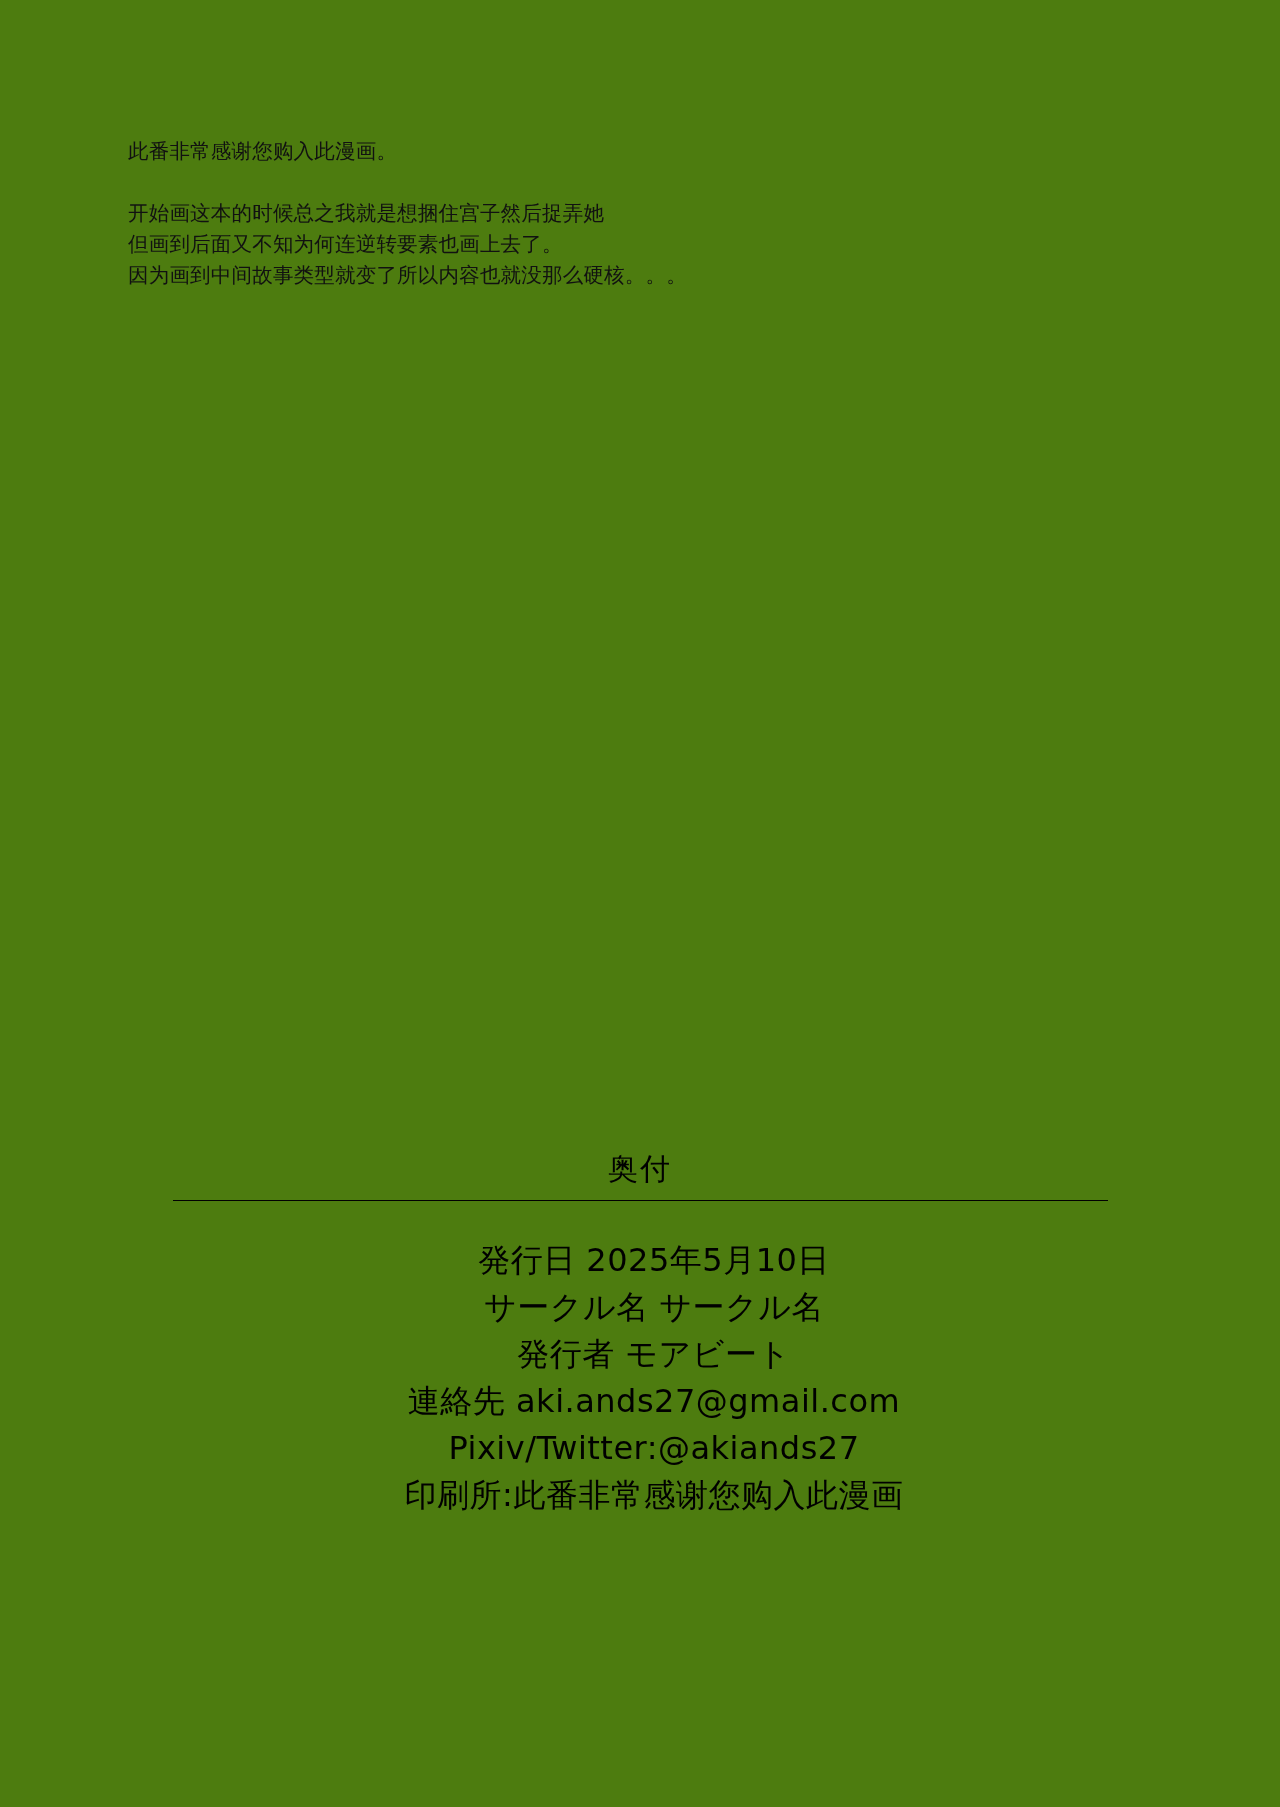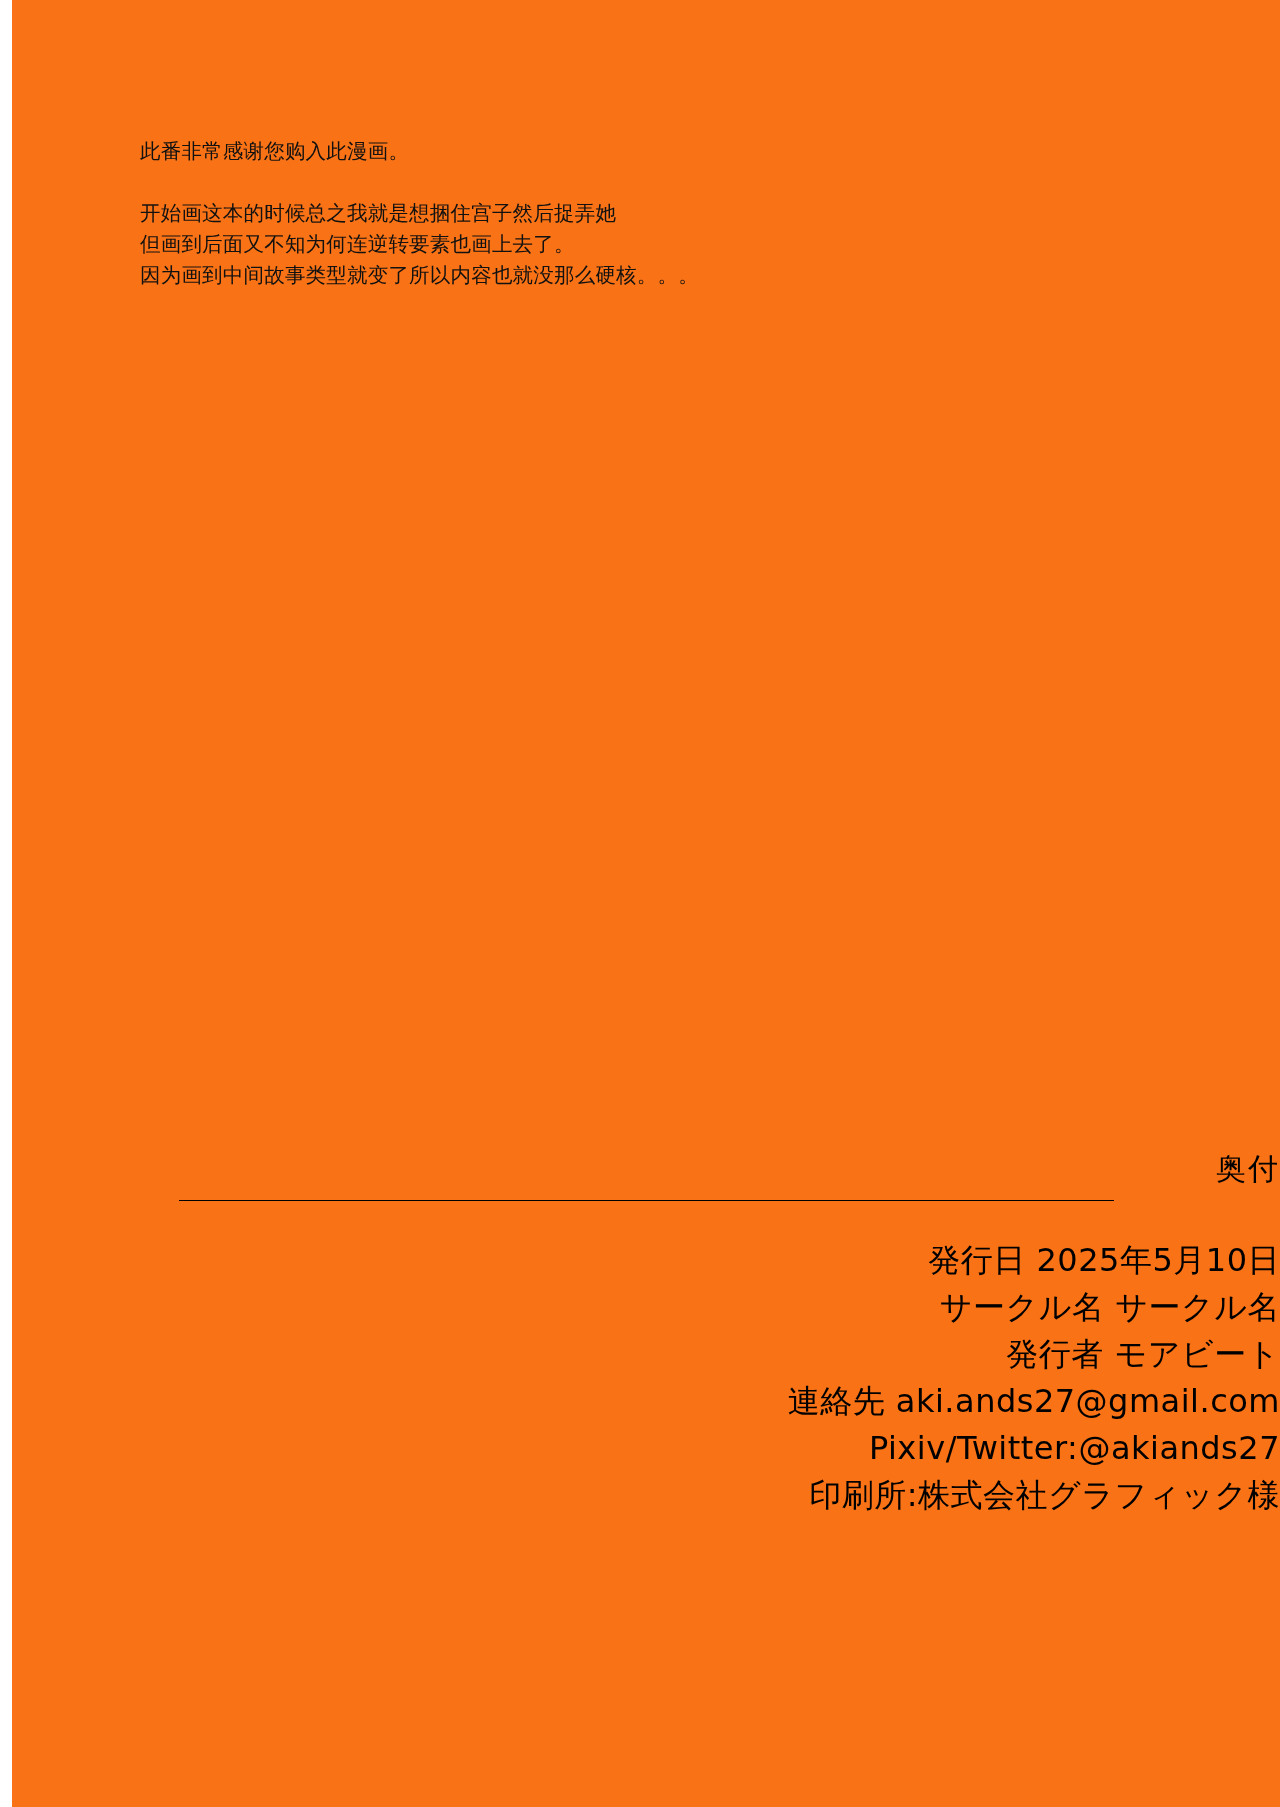--- a/index.html
+++ b/index.html
@@ -12,22 +12,21 @@
     height: 1807px;
     position: relative;
     font-family: "DejaVu Sans", "Liberation Sans", sans-serif;
     color: #000000;
     overflow: hidden;
   }
 
   .page {
     position: absolute;
     inset: 0;
-    background: #f97316;
-    margin-left: 12px;
+    background: #4d7c0f;
   }
 
   
   .afterword {
     position: absolute;
     left: 128px;
     top: 136px;
     width: 900px;
   }
   .afterword p {
@@ -41,21 +40,21 @@
   .afterword .para-gap {
     height: 31px;
   }
 
   
   .colophon {
     position: absolute;
     left: 0;
     right: 0;
     top: 1148px;
-    text-align: right;
+    text-align: center;
   }
   .colophon-title {
     font-size: 30px;
     line-height: 42px;
     font-weight: 400;
     letter-spacing: 2px;
     color: #000000;
   }
   .colophon-rule {
     margin: 10px auto 0 auto;
@@ -91,17 +90,17 @@
 
   <div class="colophon">
     <div class="colophon-title">奥付</div>
     <div class="colophon-rule"></div>
     <div class="colophon-lines">
       <div>発行日 2025年5月10日</div>
       <div>サークル名 サークル名</div>
       <div>発行者 モアビート</div>
       <div>連絡先 aki.ands27@gmail.com</div>
       <div>Pixiv/Twitter:@akiands27</div>
-      <div>印刷所:株式会社グラフィック様</div>
+      <div>印刷所:此番非常感谢您购入此漫画</div>
     </div>
   </div>
 
 </div>
 
 </body></html>

